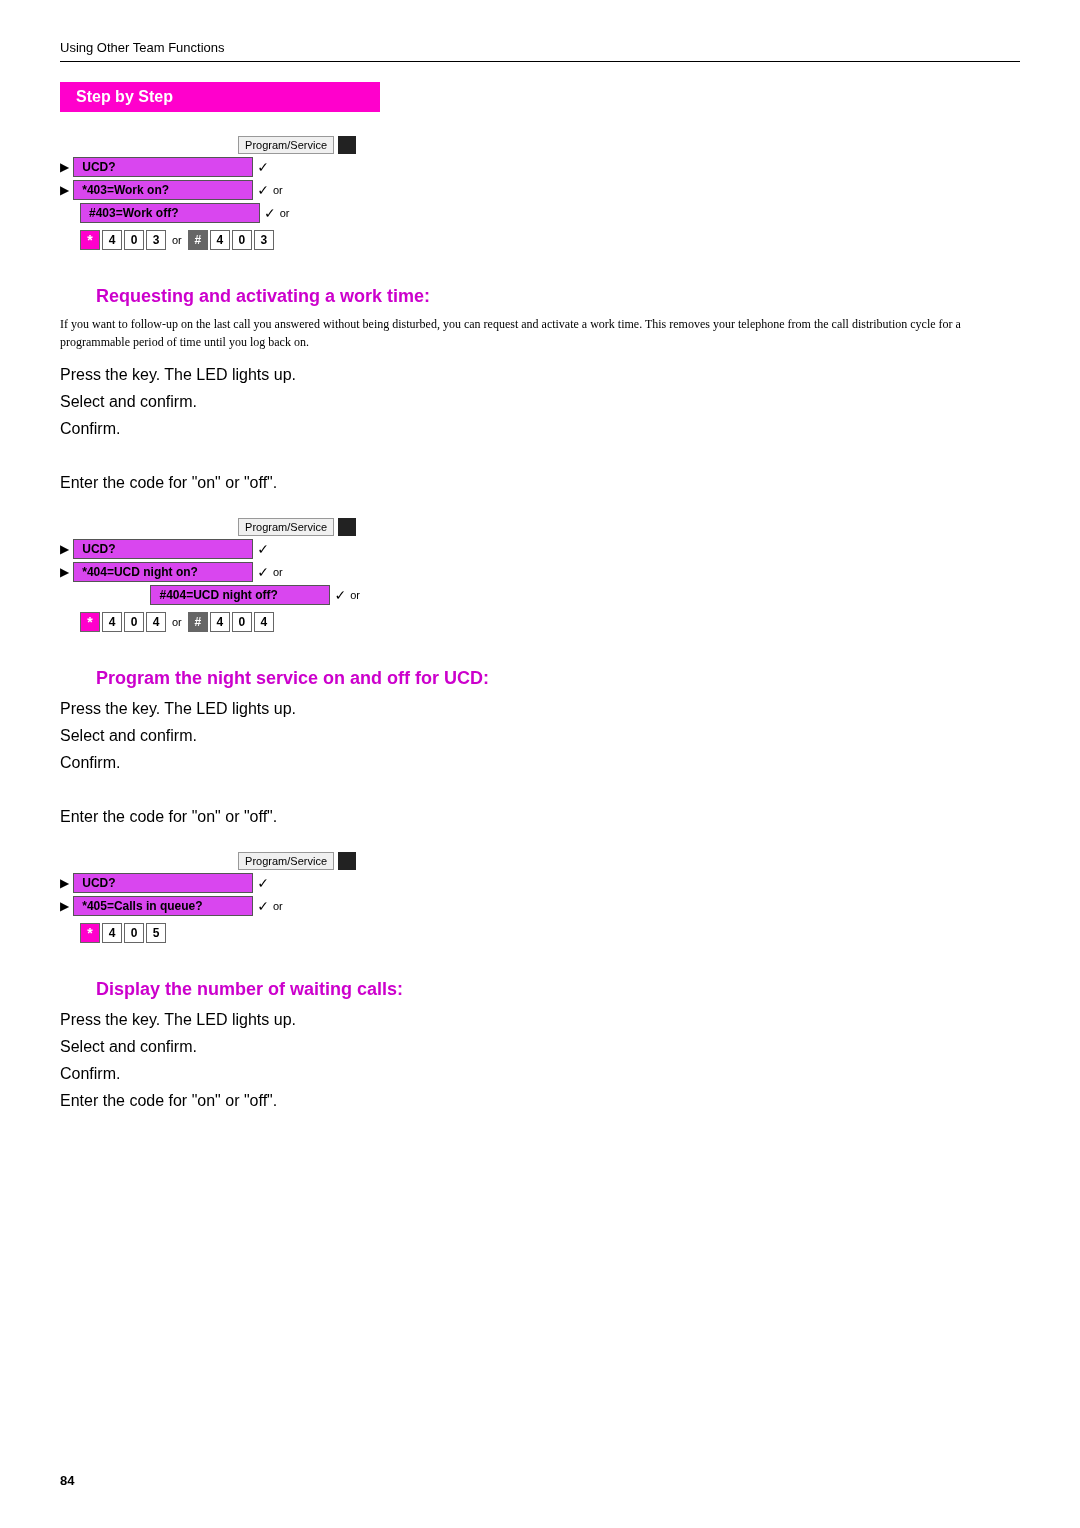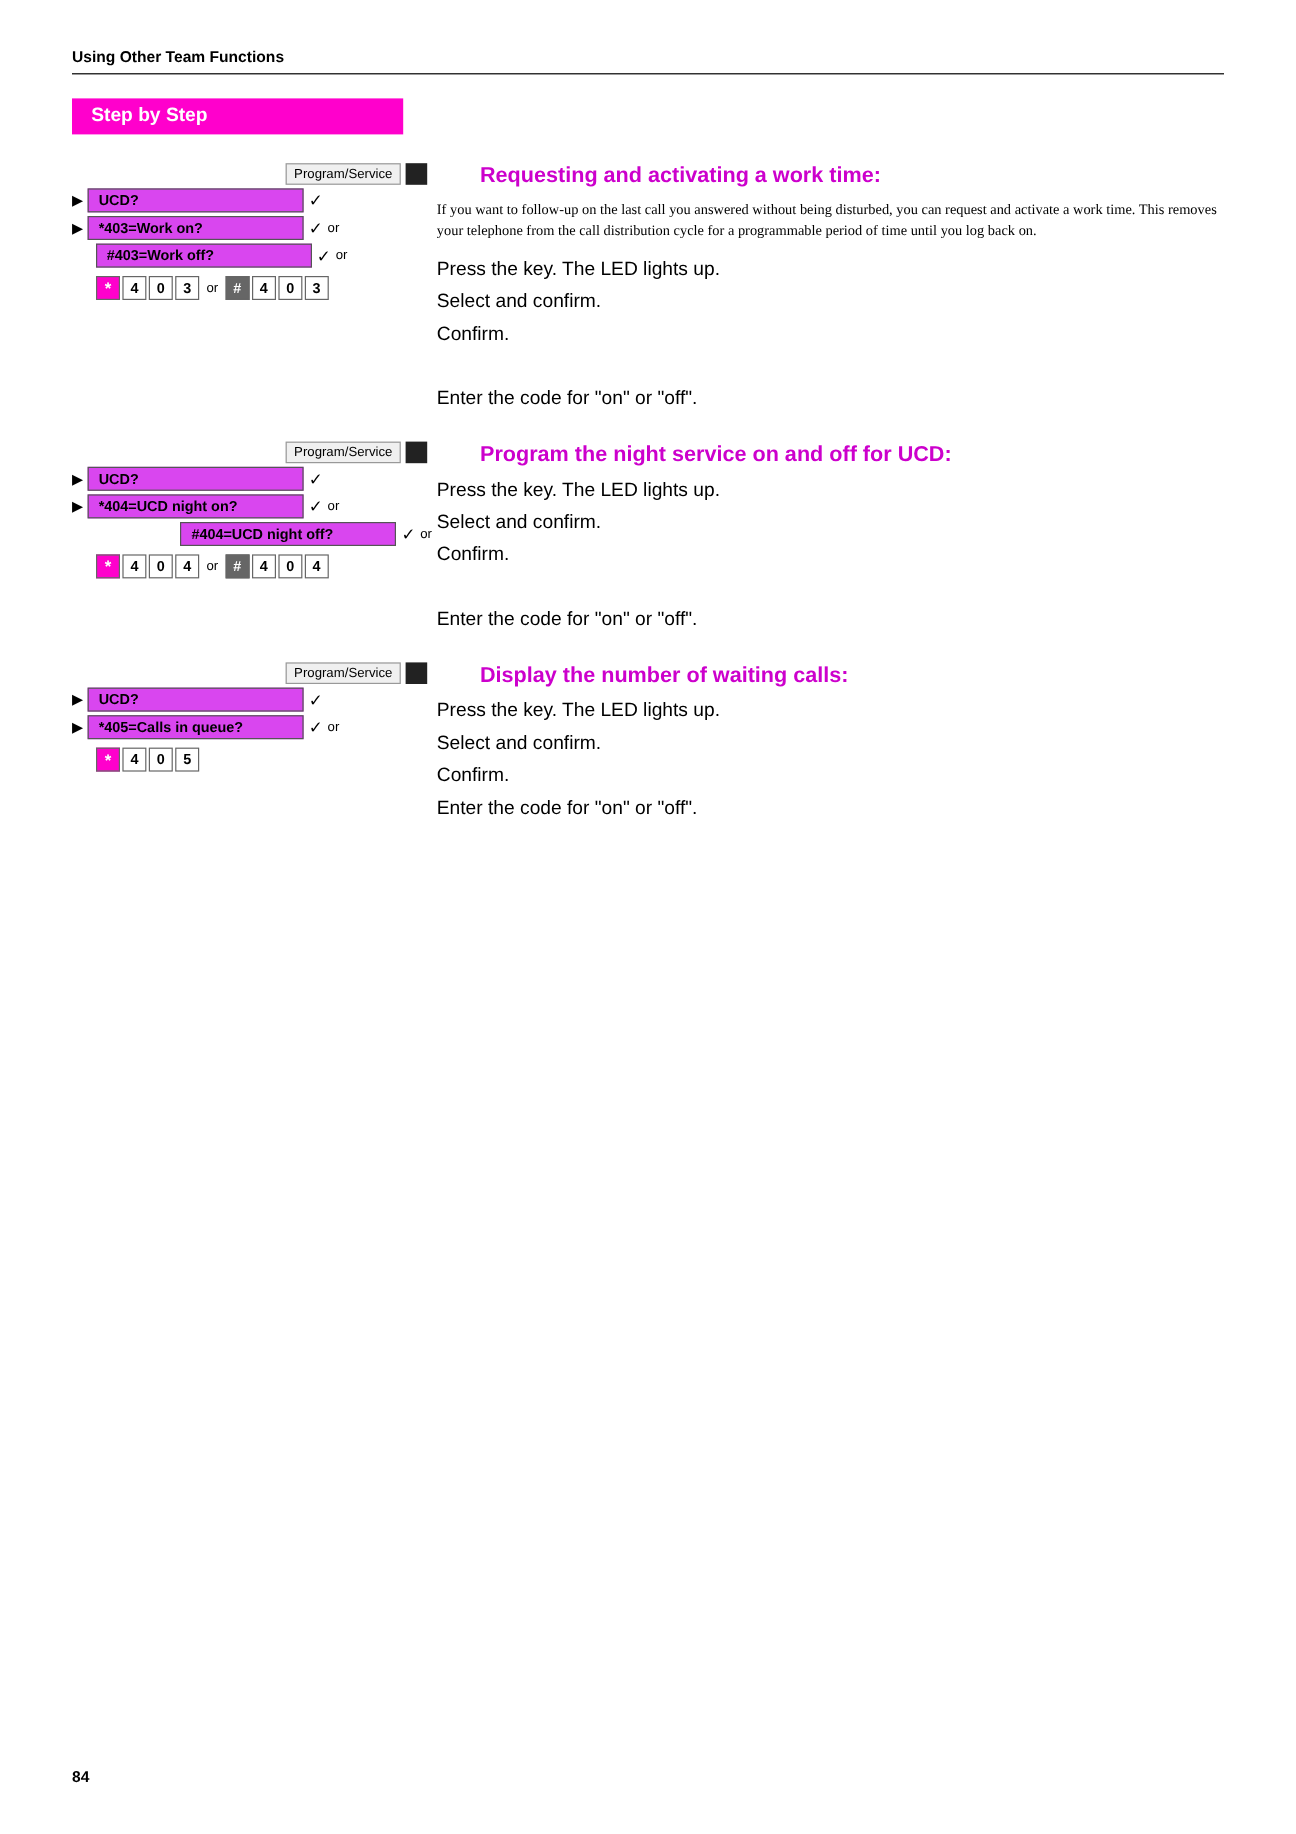--- a/index.html
+++ b/index.html
@@ -11,32 +11,32 @@
       width: 1080px;
       min-height: 1528px;
       padding: 40px 60px;
     }
     .page-header {
       border-bottom: 1px solid #000;
       padding-bottom: 6px;
       margin-bottom: 20px;
     }
     .page-header-title {
-      font-weight: bold;
+      font-weight: normal;
       font-size: 13px;
     }
     .step-by-step-banner {
       background: #ff00cc;
       color: #fff;
       font-weight: bold;
       font-size: 16px;
       padding: 6px 16px;
       display: inline-block;
       margin-bottom: 24px;
-      width: 276px;
+      width: 320px;
     }
     .section-title {
       color: #cc00cc;
       font-weight: bold;
       font-size: 18px;
       margin-bottom: 8px;
       padding-left: 36px;
     }
     .section-desc {
       font-size: 12px;
@@ -142,22 +142,23 @@
     .page-number {
       position: absolute;
       bottom: 40px;
       left: 60px;
       font-size: 13px;
       font-weight: bold;
       text-align: center;
     }
     .section-block {
       display: flex;
-      gap: 4px;
+      gap: 36px;
       margin-bottom: 20px;
+      flex-direction: column;
     }
     .left-section {
       width: 300px;
       flex-shrink: 0;
     }
     .right-section {
       flex: 1;
     }
   </style>
 </head>

